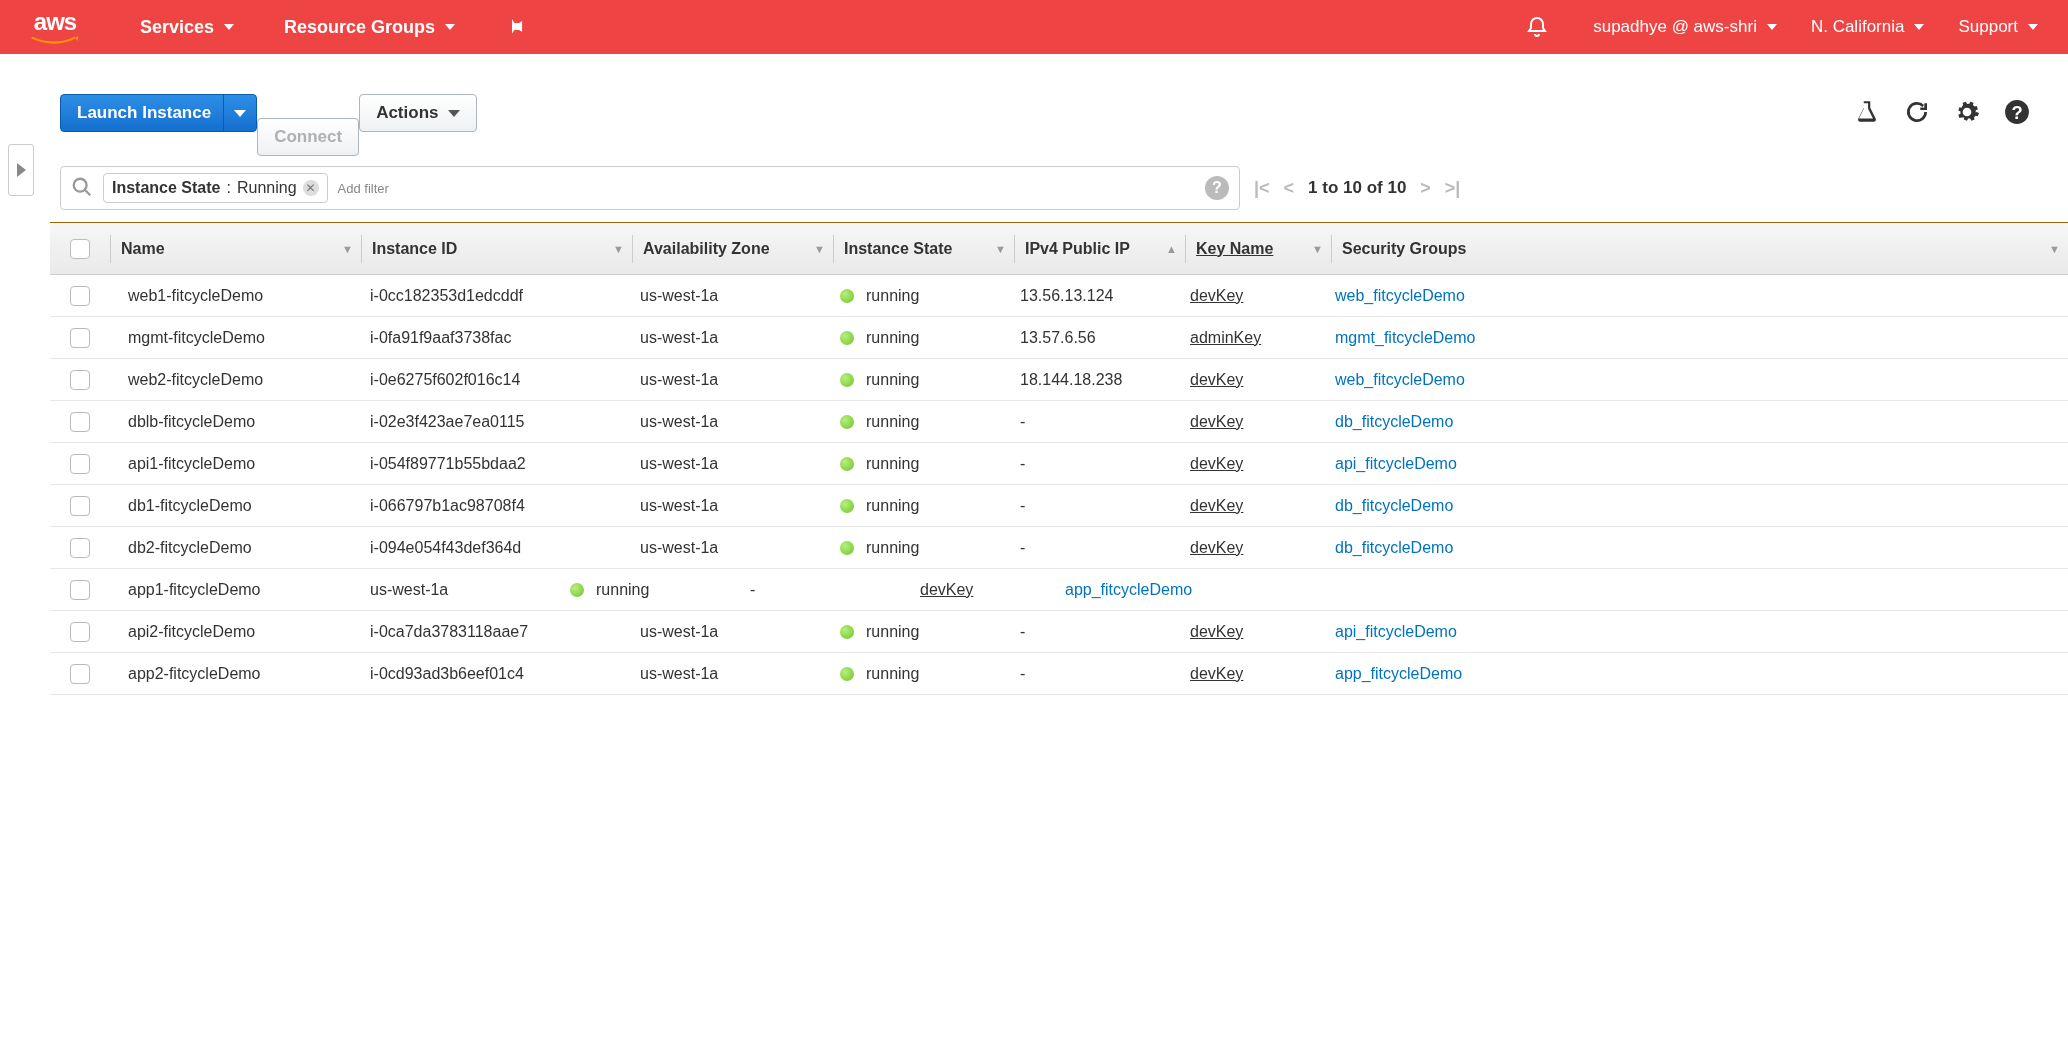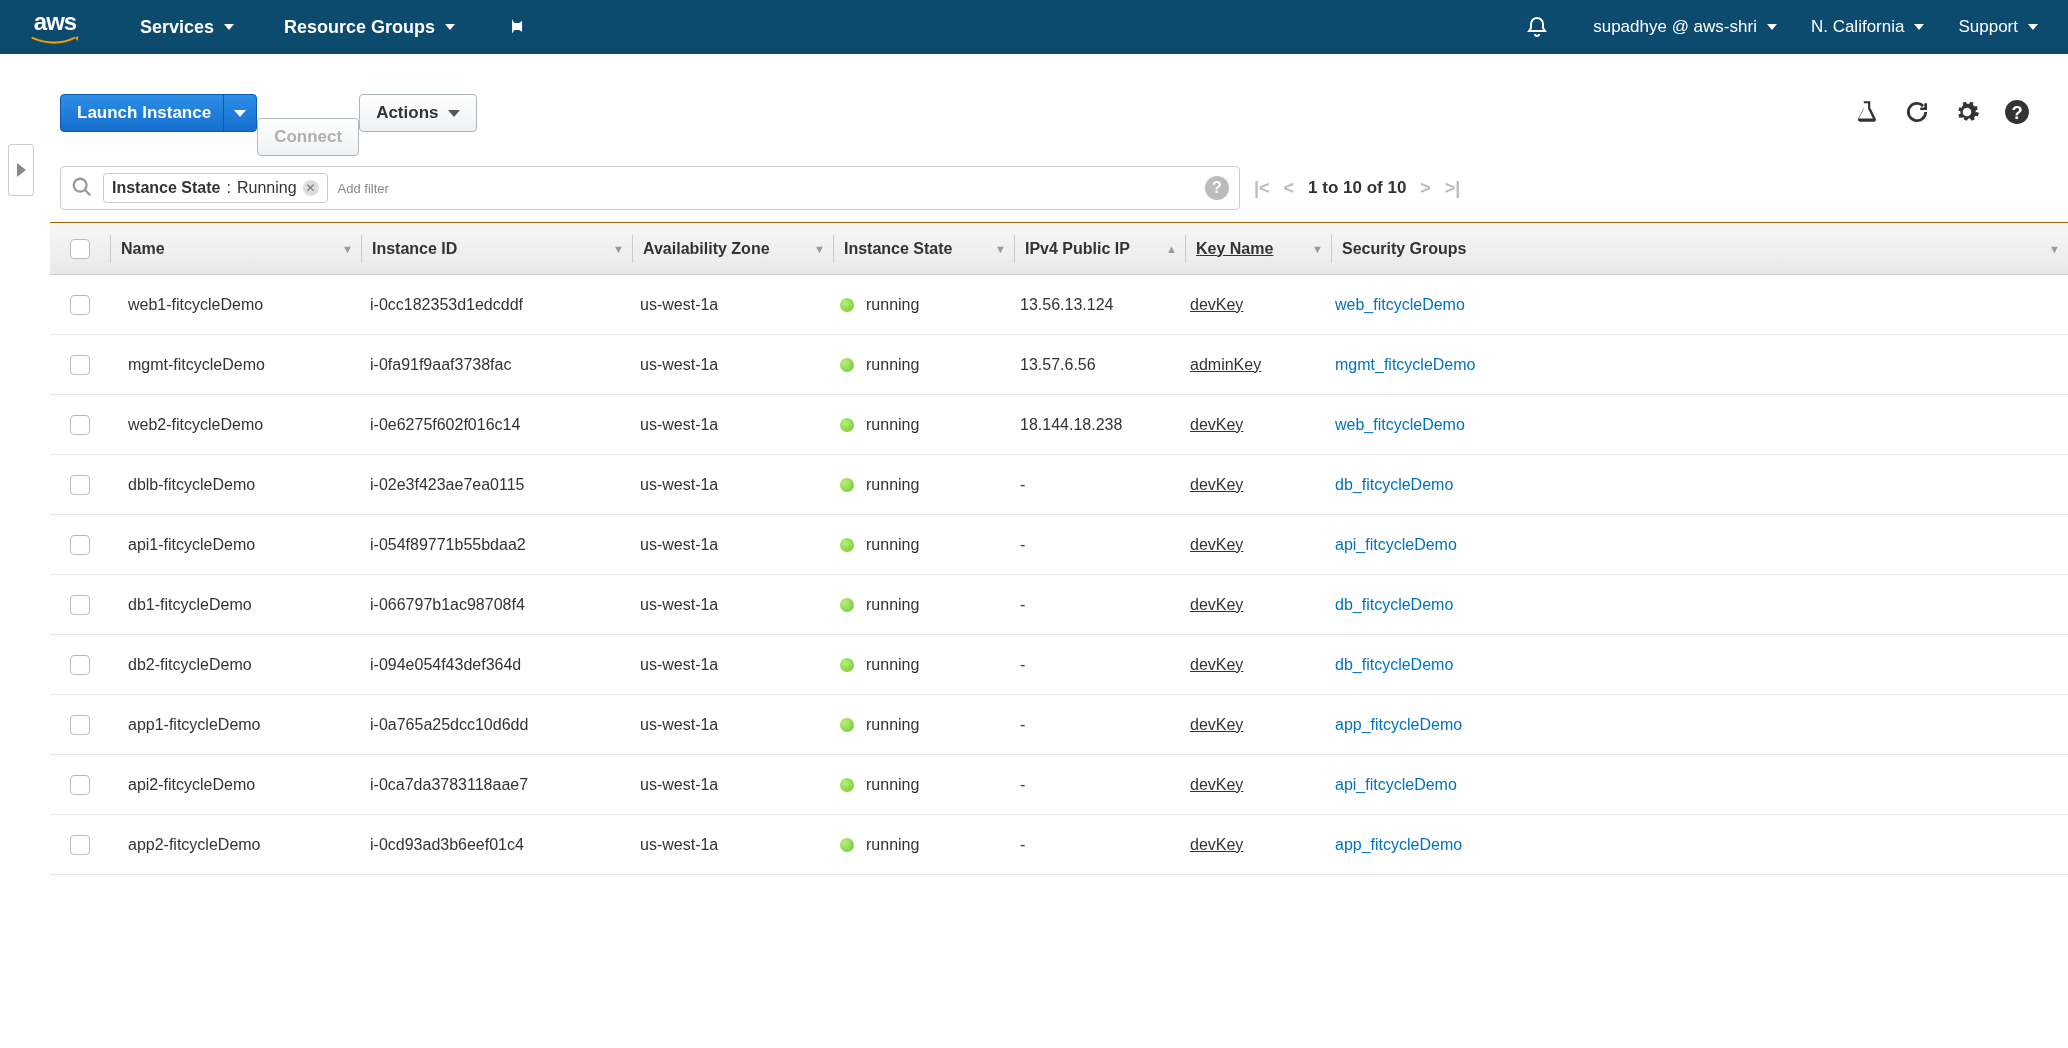--- a/index.html
+++ b/index.html
@@ -1,19 +1,19 @@
 <!DOCTYPE html>
 <html><head>
 <meta charset="utf-8">
 <style>
 * { margin: 0; padding: 0; box-sizing: border-box; }
 body { font-family: "Amazon Ember", "Helvetica Neue", Arial, sans-serif; font-size: 14px; color: #333; background: #fff; }
 
 
-.topnav { background: #0c4a6e; height: 54px; display: flex; align-items: center; padding: 0 30px; color: #fff; }
+.topnav { background: #ef4444; height: 54px; display: flex; align-items: center; padding: 0 30px; color: #fff; }
 .aws-logo { display: flex; flex-direction: column; align-items: center; margin-right: 60px; }
 .aws-logo-text { font-family: Arial, sans-serif; font-weight: bold; font-size: 24px; letter-spacing: -1px; color:#fff; }
 .aws-logo-smile { width: 50px; height: 10px; }
 .nav-item { display: flex; align-items: center; gap: 10px; font-size: 18px; font-weight: 600; margin-right: 50px; cursor: pointer; }
 .nav-item.thin { font-weight: 400; font-size: 17px; margin-right: 34px; }
 .caret-down { width: 0; height: 0; border-left: 5px solid transparent; border-right: 5px solid transparent; border-top: 6px solid #fff; }
 .pin-icon svg, .bell-icon svg { display:block; }
 .nav-spacer { flex: 1; }
 .bell-icon { margin-right: 44px; cursor: pointer; }
 
@@ -58,21 +58,21 @@
 .c-name{width:250px;}
 .c-iid{width:270px;}
 .c-az{width:200px;}
 .c-state{width:180px;}
 .c-ip{width:170px;}
 .c-key{width:145px;text-decoration:underline;}
 .c-sg{flex:1;}
 
 .chk { width:20px;height:20px;border:1px solid #bbb;border-radius:4px;background:#fff;display:inline-block;cursor:pointer;}
 
-.trow { display:flex; align-items:flex-end; height:60px; border-bottom:1px solid #e6e6e6; font-size:16px; }
+.trow { display:flex; align-items:flex-end; height:42px; border-bottom:1px solid #e6e6e6; font-size:16px; }
 .status-dot { width:14px;height:14px;border-radius:50%;background:radial-gradient(circle at 35% 35%, #b7f07a, #6ec22e);display:inline-block;margin-right:12px;}
 .link { color:#0073bb; cursor:pointer;}
 </style>
 </head>
 <body>
 
 <div class="topnav">
   <div class="aws-logo">
     <span class="aws-logo-text">aws</span>
     <svg class="aws-logo-smile" viewBox="0 0 60 12">
@@ -414,23 +414,20 @@
             <span class="link">db_fitcycleDemo</span>
           </div>
         </div>
         <div class="trow">
     <div class="col c-check">
             <span class="chk"></span>
           </div>
     <div class="col c-name" style="padding-left:18px">
             <span>app1-fitcycleDemo</span>
           </div>
-    <div class="col c-iid">
-            <span>i-0a765a25dcc10d6dd</span>
-          </div>
     <div class="col c-az">
             <span>us-west-1a</span>
           </div>
     <div class="col c-state">
             <span class="status-dot"></span>
             <span>running</span>
           </div>
     <div class="col c-ip">
             <span>-</span>
           </div>

